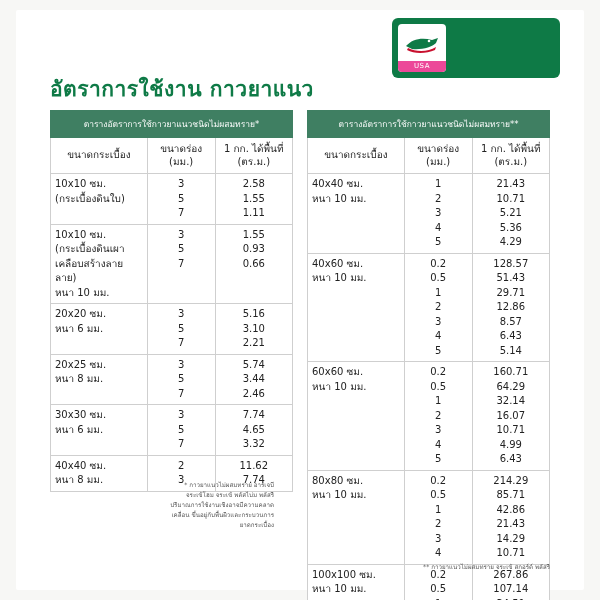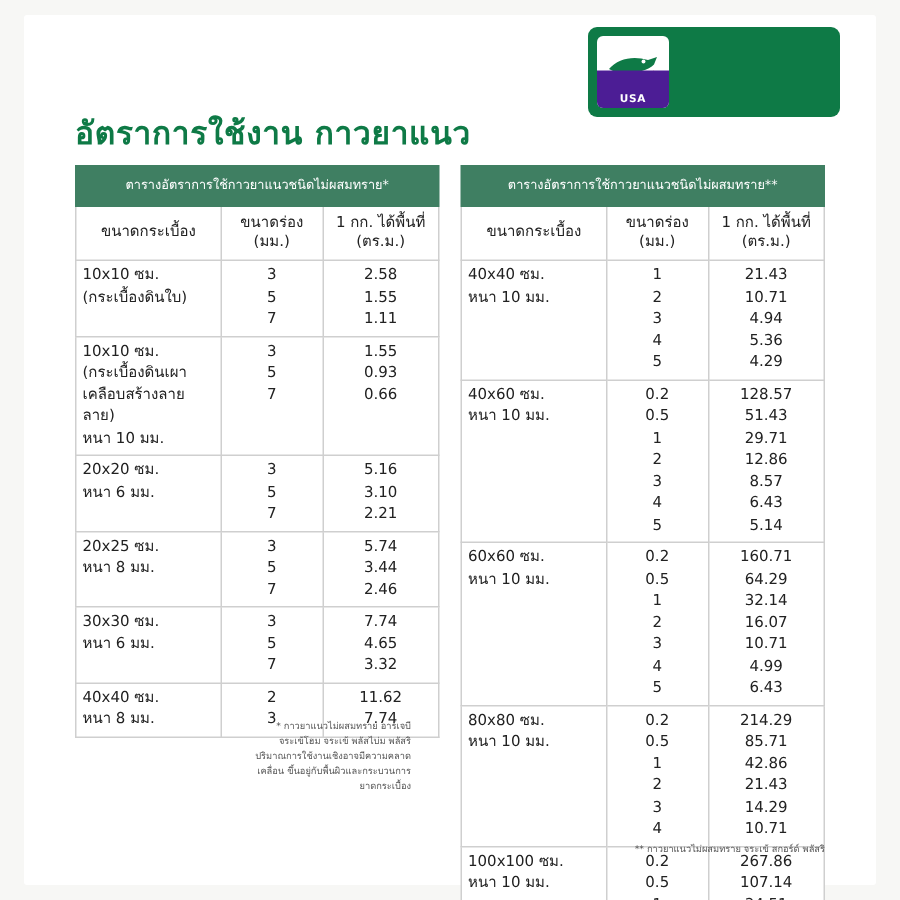--- a/index.html
+++ b/index.html
@@ -58,26 +58,26 @@
     overflow: hidden;
   }
   .logo-croc {
     width: 40px;
     height: 28px;
     margin-top: 4px;
     position: relative;
   }
   .logo-usa {
     font-size: 7px;
-    font-weight: bold;
+    font-weight: normal;
     color: #ffffff;
-    background: #4c1d95;
+    background: #ec4899;
     width: 100%;
     text-align: center;
-    padding: 15px 0 2px 0;
+    padding: 1px 0 2px 0;
     letter-spacing: 0.5px;
     position: absolute;
     bottom: 0;
     left: 0;
   }
   .logo-text {
     color: #ffffff;
     font-size: 30px;
     font-weight: bold;
     margin-left: 8px;
@@ -313,21 +313,21 @@
             <td class="c2">
               <span class="sub">1</span>
               <span class="sub">2</span>
               <span class="sub">3</span>
               <span class="sub">4</span>
               <span class="sub">5</span>
             </td>
             <td class="c3">
               <span class="sub">21.43</span>
               <span class="sub">10.71</span>
-              <span class="sub">4.94</span>
+              <span class="sub">5.21</span>
               <span class="sub">5.36</span>
               <span class="sub">4.29</span>
             </td>
           </tr>
           <tr>
             <td class="c1">
               <span class="sub">40x60 ซม.</span>
               <span class="sub">หนา 10 มม.</span>
             </td>
             <td class="c2">

